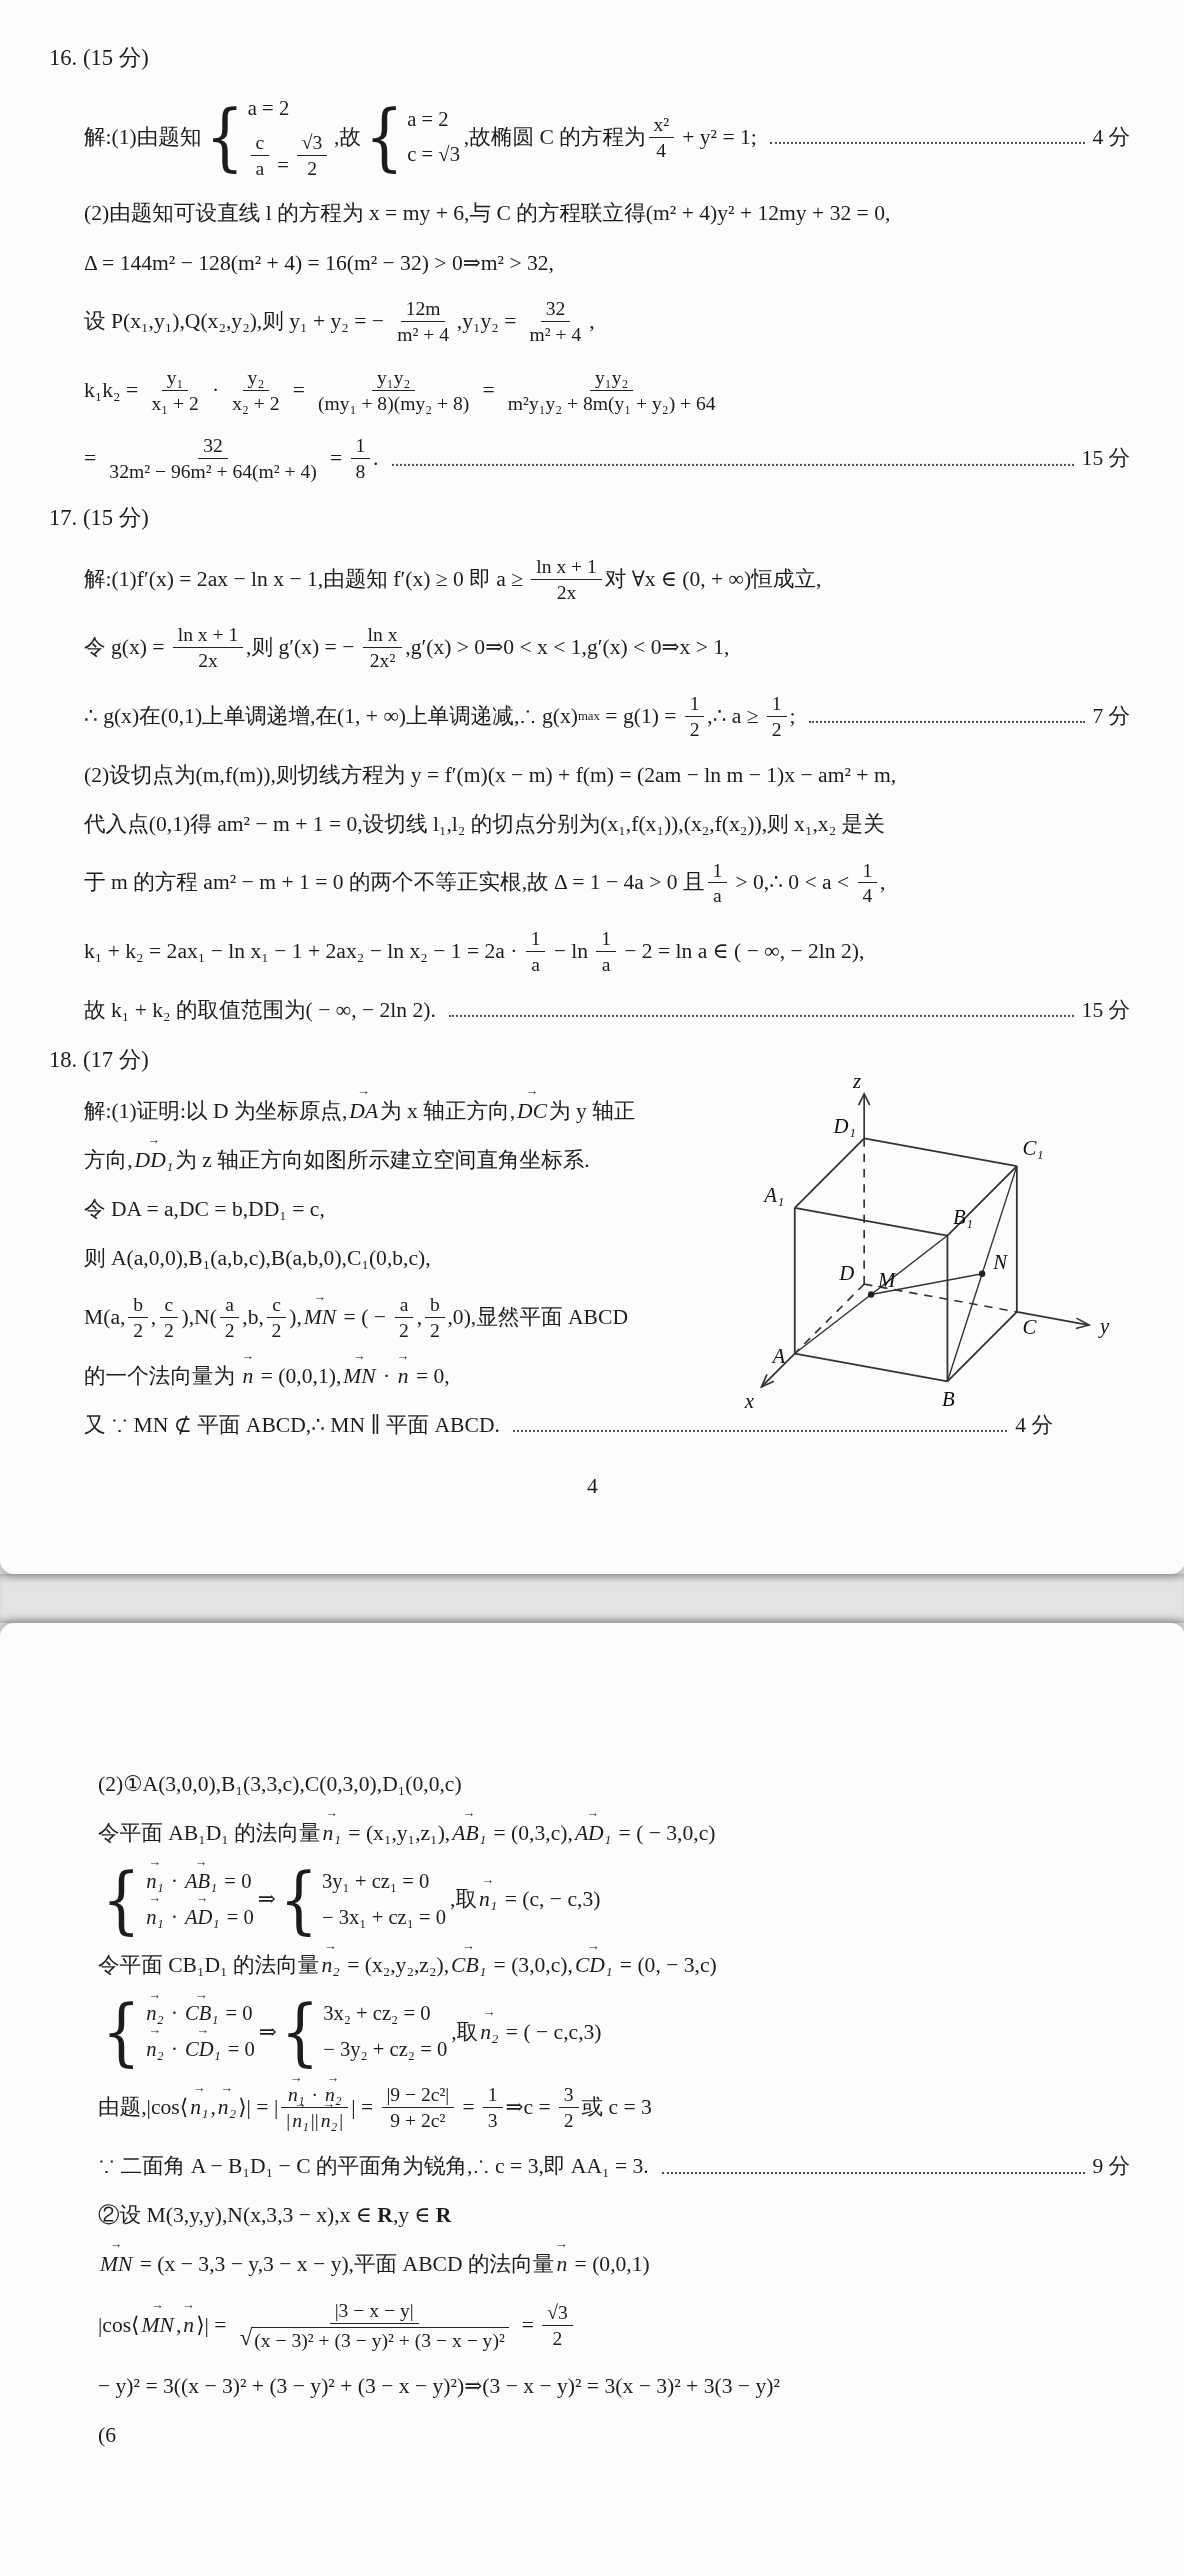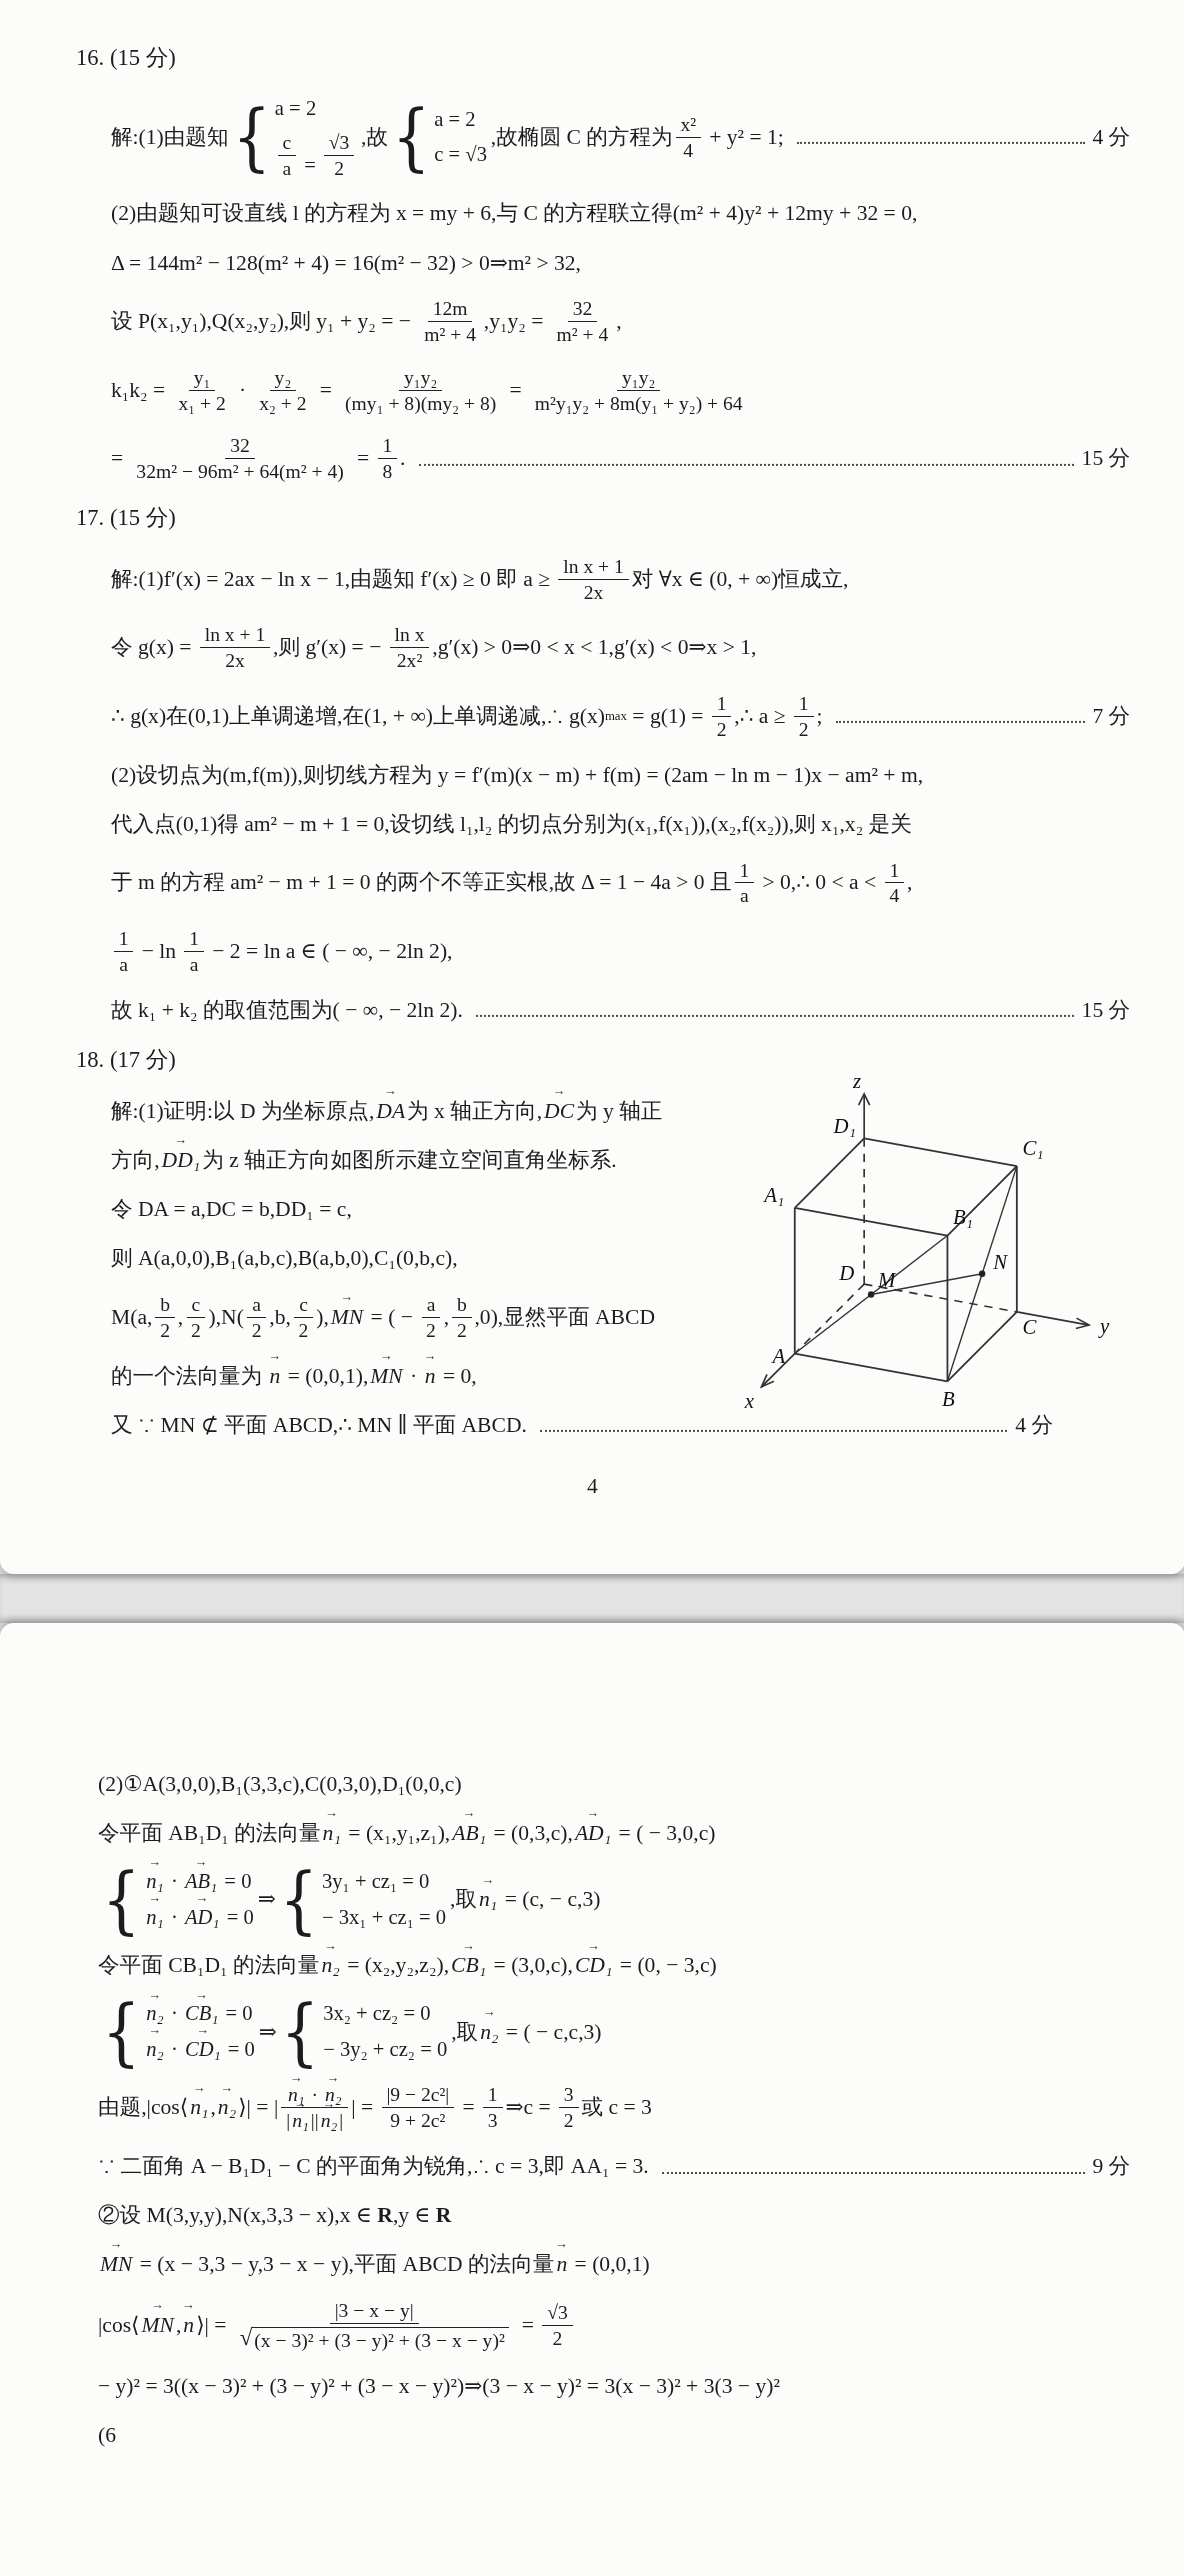--- a/index.html
+++ b/index.html
@@ -8,21 +8,21 @@
     background:#dcdcdc;
     font-family:"Liberation Serif","DejaVu Serif",serif;
     color:#1c1c1c;
     -webkit-font-smoothing:antialiased;
   }
   .page{width:1185px;background:#fcfcfb;position:relative;overflow:hidden;}
   #page1{height:1574px;border-radius:0 0 13.8px 13.8px;box-shadow:0 3.9px 5.9px rgba(0,0,0,.18);}
   .page-gap{height:49px;background:#e3e3e3;
     box-shadow:inset 0 7.9px 9.8px -6.9px rgba(0,0,0,.3), inset 0 -7.9px 9.8px -6.9px rgba(0,0,0,.3);}
   #page2{height:953px;border-radius:13.8px 13.8px 0 0;box-shadow:0 -3.9px 5.9px rgba(0,0,0,.18);}
-  .content{padding:43px 45px 0 76px;font-size:21.6px;line-height:1.35;}
+  .content{padding:43px 45px 0 49px;font-size:21.6px;line-height:1.35;}
   .content2{padding:147px 45px 0 63px;font-size:21.6px;line-height:1.35;}
   .prob-heading{font-size:22.6px;margin:0 0 21.6px 0;}
   .line{display:flex;align-items:center;margin:0 9.8px 19.6px 35px;min-height:29.5px;position:relative;flex-wrap:nowrap;}
   .line.short{margin-right:87px;}
   .t{white-space:pre;}
   .frac{display:inline-flex;flex-direction:column;align-items:center;margin:0 2.9px;font-size:19.6px;line-height:1.12;vertical-align:middle;}
   .frac > .num{display:inline-flex;align-items:center;padding:1px 4.9px;border-bottom:1.6px solid #222;white-space:pre;}
   .frac > .den{display:inline-flex;align-items:center;padding:2px 4.9px 0 4.9px;white-space:pre;}
   .vec{position:relative;font-style:italic;padding:0 2px;white-space:pre;}
   .vec::before{content:"→";position:absolute;left:50%;top:-13.8px;transform:translateX(-50%);font-size:12.8px;font-style:normal;color:#1c1c1c;}
@@ -187,20 +187,21 @@
             <span class="den"><span class="t">a</span></span>
           </span>
           <span class="t"> &gt; 0,∴ 0 &lt; a &lt; </span>
           <span class="frac">
             <span class="num"><span class="t">1</span></span>
             <span class="den"><span class="t">4</span></span>
           </span>
           <span class="t">,</span>
         </div>
         <div class="line">
+          <span class="t">k₁ + k₂ = 2ax₁ − ln x₁ − 1 + 2ax₂ − ln x₂ − 1 = 2a · </span>
           <span class="frac">
             <span class="num"><span class="t">1</span></span>
             <span class="den"><span class="t">a</span></span>
           </span>
           <span class="t"> − ln </span>
           <span class="frac">
             <span class="num"><span class="t">1</span></span>
             <span class="den"><span class="t">a</span></span>
           </span>
           <span class="t"> − 2 = ln a ∈ ( − ∞, − 2ln 2),</span>

